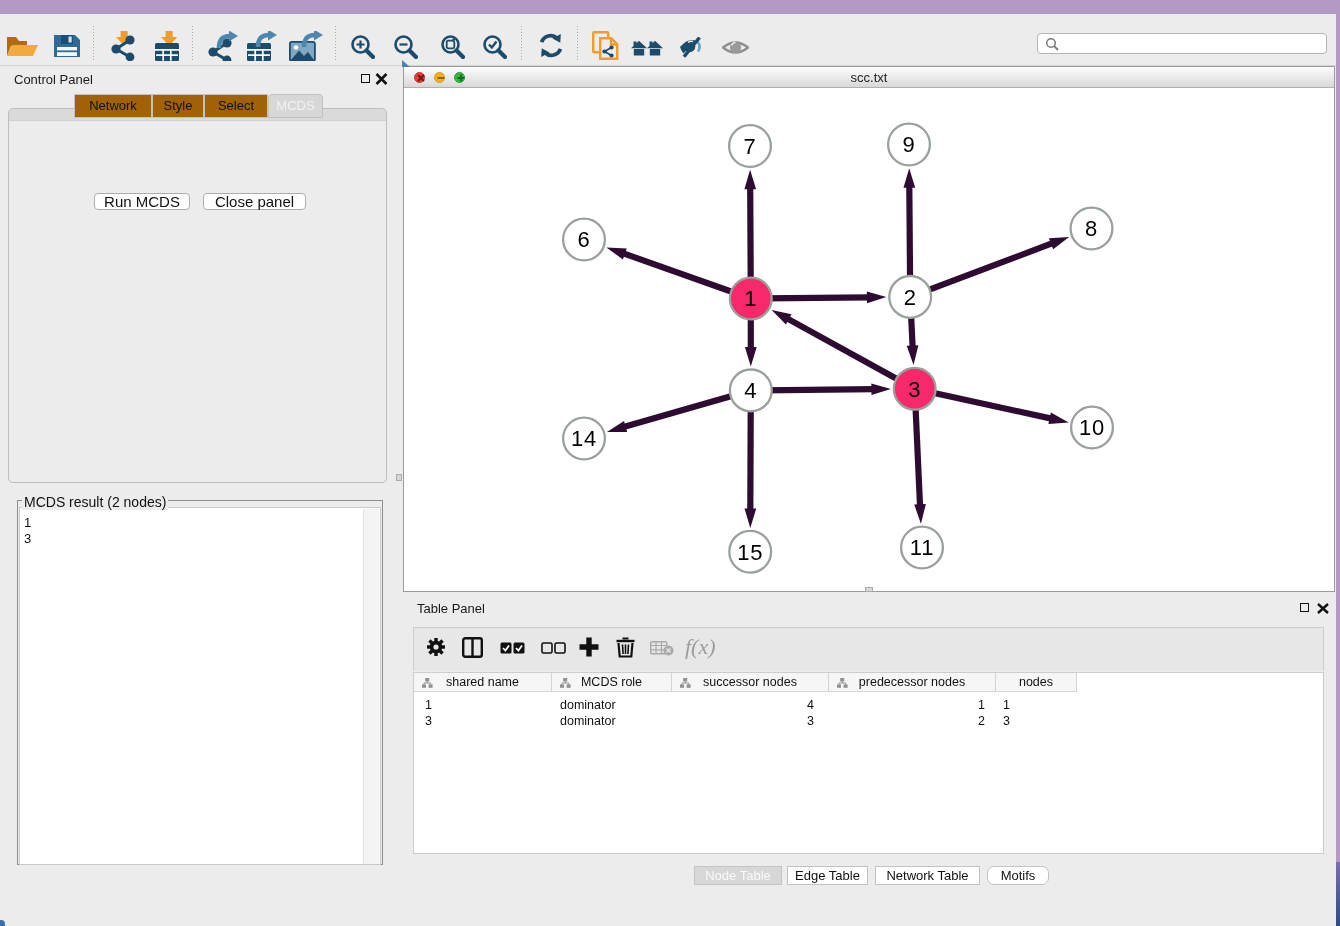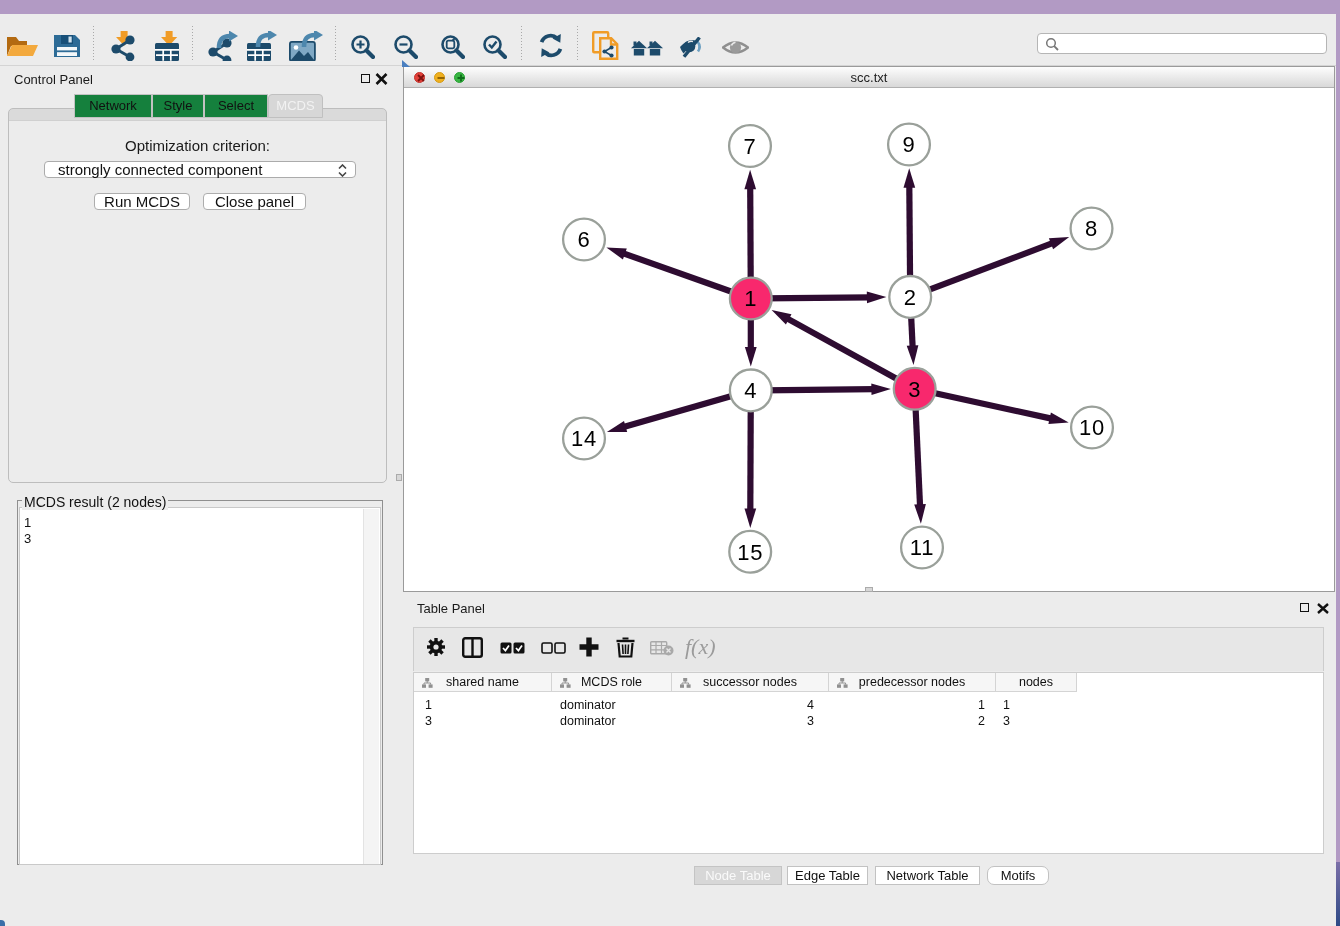--- a/index.html
+++ b/index.html
@@ -18,21 +18,21 @@
 #toolbar { position:absolute; left:0; top:24px; width:1336px; height:42px;
   background:#ececec; border-bottom:1px solid #d4d4d4; }
 .tsep { position:absolute; top:2px; height:34px; width:1px;
   background-image:repeating-linear-gradient(#a9a9a9 0 1px, transparent 1px 3px); }
 .ticon { position:absolute; top:7px; }
 #searchbox { position:absolute; left:1037px; top:9px; width:290px; height:21px;
   background:#fff; border:1px solid #b5b5b5; border-radius:4px; }
 
 #cpanel { position:absolute; left:0; top:66px; width:395px; height:822px; background:#ececec; }
 #cpanel-title { position:absolute; left:14px; top:6px; font-size:13px; color:#1a1a1a; }
-.tab { position:absolute; top:28px; height:24px; z-index:3; background:#15803d; border:1px solid #c2c2c2;
+.tab { position:absolute; top:28px; height:24px; z-index:3; background:#a16207; border:1px solid #c2c2c2;
   font-size:13px; color:#111; text-align:center; line-height:21px; }
 #tabpane { position:absolute; left:8px; top:42px; width:379px; height:375px;
   border:1px solid #bdbdbd; border-radius:5px;
   background:linear-gradient(#dadada 0 11px,#d0d0d0 11px 12px,#ececec 12px); }
 #optlabel { position:absolute; left:0; top:71px; width:395px; text-align:center;
   font-size:15px; color:#1a1a1a; }
 #dropdown { position:absolute; left:44px; top:95px; width:312px; height:17px;
   background:#fff; border:1px solid #ababab; border-radius:4px;
   font-size:15px; color:#111; line-height:16px; padding-left:13px; }
 .btn { position:absolute; top:127px; height:17px; background:#fff;
@@ -232,26 +232,20 @@
     <div id="cpanel-title">Control Panel</div>
     <div class="abs" style="left:361px;top:8px;width:9px;height:9px;border:1.5px solid #111;"></div>
     <svg class="abs" style="left:375px;top:7px;" width="13" height="12" viewBox="0 0 13 12">
         <path d="M1.5 1 L11.5 11 M11.5 1 L1.5 11" stroke="#111" stroke-width="2.6"></path>
       </svg>
     <div id="tabpane"></div>
     <div class="tab" style="left:74px;width:78px;">Network</div>
     <div class="tab" style="left:152px;width:52px;">Style</div>
     <div class="tab" style="left:204px;width:64px;">Select</div>
     <div class="tab" style="left:268px;width:55px;background:#d7d7d7;border-color:#c0c0c0;color:#f2f2f2;border-radius:4px 4px 0 0;">MCDS</div>
-    <div id="optlabel">Optimization criterion:</div>
-    <div id="dropdown">strongly connected component
-      <svg class="abs" style="right:8px;top:2px;" width="9" height="13" viewBox="0 0 9 13">
-          <path d="M1 4.5 L4.5 1 L8 4.5 M1 8.5 L4.5 12 L8 8.5" fill="none" stroke="#444" stroke-width="1.6"></path>
-        </svg>
-    </div>
     <div class="btn" style="left:94px;width:96px;">Run MCDS</div>
     <div class="btn" style="left:203px;width:103px;">Close panel</div>
     <div id="fieldset">
       <div class="frame"></div>
       <div class="inner">1<br>3<div class="sb"></div></div>
       <div class="legend">MCDS result (2 nodes)</div>
     </div>
   </div>
   <div id="netwin">
     <div id="nettitle">

